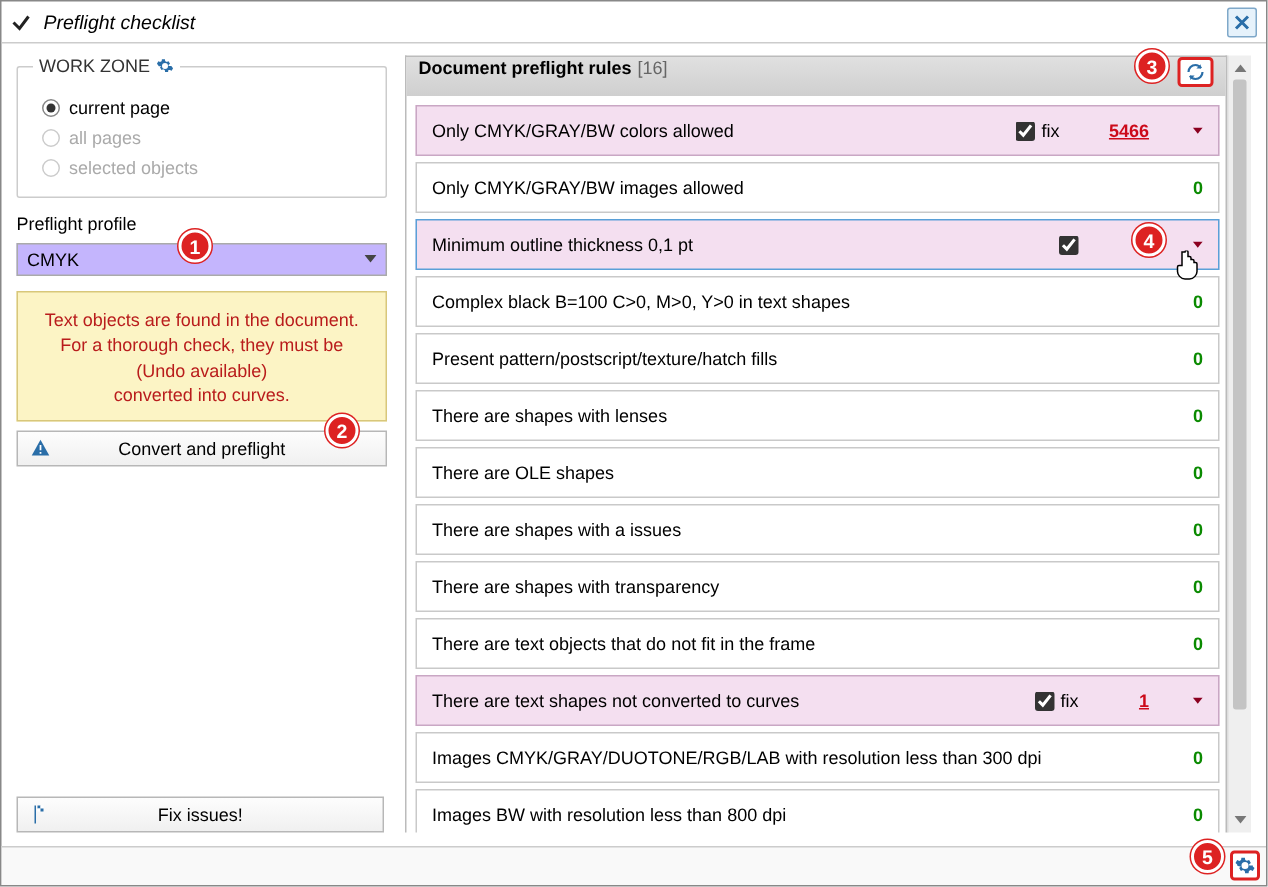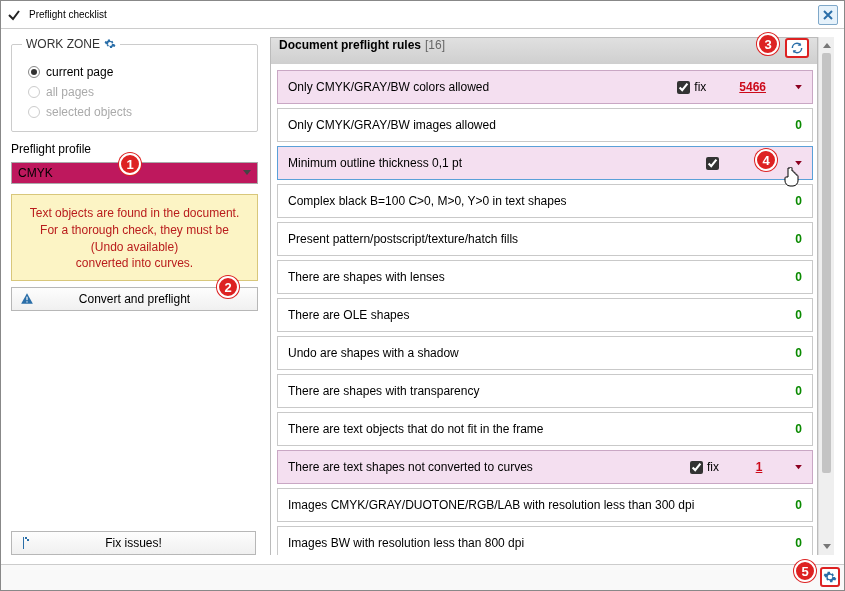--- a/index.html
+++ b/index.html
@@ -1,40 +1,40 @@
 <!DOCTYPE html>
 <html><head>
 <meta charset="utf-8">
 <style>
 * { box-sizing: border-box; margin: 0; padding: 0; font-family: "Segoe UI", Tahoma, sans-serif; font-size: 12px; }
 body { background: #fff; width: 845px; height: 591px; border: 1px solid #888; position: relative; overflow: hidden; }
 
 
 .titlebar { display: flex; align-items: center; height: 28px; padding: 0 6px; border-bottom: 1px solid #ccc; }
 .titlebar .check { margin-right: 8px; }
-.titlebar .title { flex: 1; font-size: 10px; }
+.titlebar .title { flex: 1; font-size: 13px; font-style: italic; }
 .close-btn { width: 20px; height: 20px; border: 1px solid #7fa8c9; background: #e6f2fb; color: #2a6ea8; display: flex; align-items: center; justify-content: center; cursor: pointer; border-radius: 2px; }
 
 .main { display: flex; height: 534px; }
 .left { width: 265px; padding: 8px 8px 8px 10px; }
 .right { flex: 1; padding: 8px 10px 8px 4px; display: flex; position: relative; }
 
 
 fieldset.workzone { border: 1px solid #ccc; border-radius: 2px; padding: 8px 22px 10px 10px; margin-bottom: 10px; position: relative; }
 fieldset.workzone legend { padding: 0 4px; font-size: 11px; color: #333; display: flex; align-items: center; gap: 4px; }
 .gear-small { color: #2a6ea8; }
 .radio-row { display: flex; align-items: center; margin: 6px 0 2px 6px; gap: 6px; }
 .radio-row.disabled { color: #aaa; }
 .radio-dot { width: 12px; height: 12px; border: 1px solid #888; border-radius: 50%; display: inline-flex; align-items: center; justify-content: center; }
 .radio-dot.selected::after { content: ""; width: 6px; height: 6px; background: #333; border-radius: 50%; }
 .radio-row.disabled .radio-dot { border-color: #ccc; }
 
 .profile-label-row { display: flex; align-items: flex-start; margin-bottom: 6px; }
 .profile-label { font-size: 12px; white-space: nowrap; }
-.select { width: 100%; height: 22px; border: 1px solid #aaa; background: #be185d; display: flex; align-items: center; padding: 0 6px; position: relative; cursor: pointer; }
+.select { width: 100%; height: 22px; border: 1px solid #aaa; background: #c4b5fd; display: flex; align-items: center; padding: 0 6px; position: relative; cursor: pointer; }
 .select .caret { position: absolute; right: 6px; top: 50%; transform: translateY(-50%); }
 
 .info-box { background: #fcf4c5; border: 1px solid #d8c77b; padding: 10px 8px 8px 8px; margin-top: 10px; text-align: center; line-height: 1.4; color: #b91c1c; position: relative; }
 .convert-btn { width: 100%; height: 24px; border: 1px solid #b7b7b7; background: linear-gradient(#fdfdfd,#f0f0f0); margin-top: 6px; display: flex; align-items: center; justify-content: center; gap: 8px; cursor: pointer; position: relative; }
 .convert-btn .warn { position: absolute; left: 8px; color: #2a6ea8; }
 
 .fix-btn { width: 245px; height: 24px; border: 1px solid #b7b7b7; background: linear-gradient(#fdfdfd,#f0f0f0); display: flex; align-items: center; justify-content: center; cursor: pointer; position: absolute; left: 10px; bottom: 8px; }
 .fix-btn .flag { position: absolute; left: 8px; color: #2a6ea8; }
 
 
@@ -43,21 +43,21 @@
 .rules-header .count { color: #666; font-weight: normal; margin-left: 4px; }
 .refresh-btn { margin-left: auto; width: 24px; height: 20px; border: 2px solid #d22; border-radius: 3px; background: #fff; display: flex; align-items: center; justify-content: center; color: #2a6ea8; cursor: pointer; }
 .rules-scroll { flex: 1; overflow-y: hidden; padding: 6px 4px 4px 6px; }
 .rule { border: 1px solid #c9c9c9; background: #fff; height: 34px; margin-bottom: 4px; display: flex; align-items: center; padding: 0 10px 0 10px; position: relative; gap: 25px; }
 .rule.highlight { background: #f4dff0; border-color: #c9a7c4; }
 .rule.active { border-color: #5aa0d8; }
 .rule-text { flex: 1; white-space: nowrap; overflow: hidden; text-overflow: ellipsis; }
 .fix-chk { display: flex; align-items: center; gap: 4px; margin-right: 8px; }
 .fix-chk input { accent-color: #333; }
 .count-green { color: #0a8a00; font-weight: bold; min-width: 14px; text-align: right; }
-.count-red { color: #cc0a1a; font-weight: bold; text-decoration: underline; min-width: 14px; text-align: center; }
+.count-red { color: #cc0a1a; font-weight: bold; text-decoration: underline; min-width: 14px; text-align: right; }
 .count-dark { color: #8b0020; font-weight: bold; min-width: 14px; text-align: right; }
 .dd-caret { margin-left: 4px; color: #8b0020; }
 .scrollbar { width: 16px; background: #efefef; border-left: 1px solid #ddd; display: flex; flex-direction: column; }
 .scroll-arrow { height: 16px; display: flex; align-items: center; justify-content: center; color: #777; cursor: pointer; }
 .scroll-thumb { background: #c4c4c4; border-radius: 2px; margin: 0 3px; height: 420px; }
 
 .footer { position: absolute; bottom: 0; left: 0; right: 0; height: 26px; border-top: 1px solid #ccc; background: #f9f9f9; display: flex; align-items: center; }
 .footer-gear { position: absolute; right: 4px; bottom: 3px; width: 20px; height: 20px; border: 2px solid #d22; border-radius: 3px; background: #fff; display: flex; align-items: center; justify-content: center; color: #2a6ea8; cursor: pointer; }
 
 
@@ -205,21 +205,21 @@
           </div>
           <div class="rule">
             <span class="rule-text">There are shapes with lenses</span>
             <span class="count-green">0</span>
           </div>
           <div class="rule">
             <span class="rule-text">There are OLE shapes</span>
             <span class="count-green">0</span>
           </div>
           <div class="rule">
-            <span class="rule-text">Undo are shapes with a shadow</span>
+            <span class="rule-text">There are shapes with a issues</span>
             <span class="count-green">0</span>
           </div>
           <div class="rule">
             <span class="rule-text">There are shapes with transparency</span>
             <span class="count-green">0</span>
           </div>
           <div class="rule">
             <span class="rule-text">There are text objects that do not fit in the frame</span>
             <span class="count-green">0</span>
           </div>

